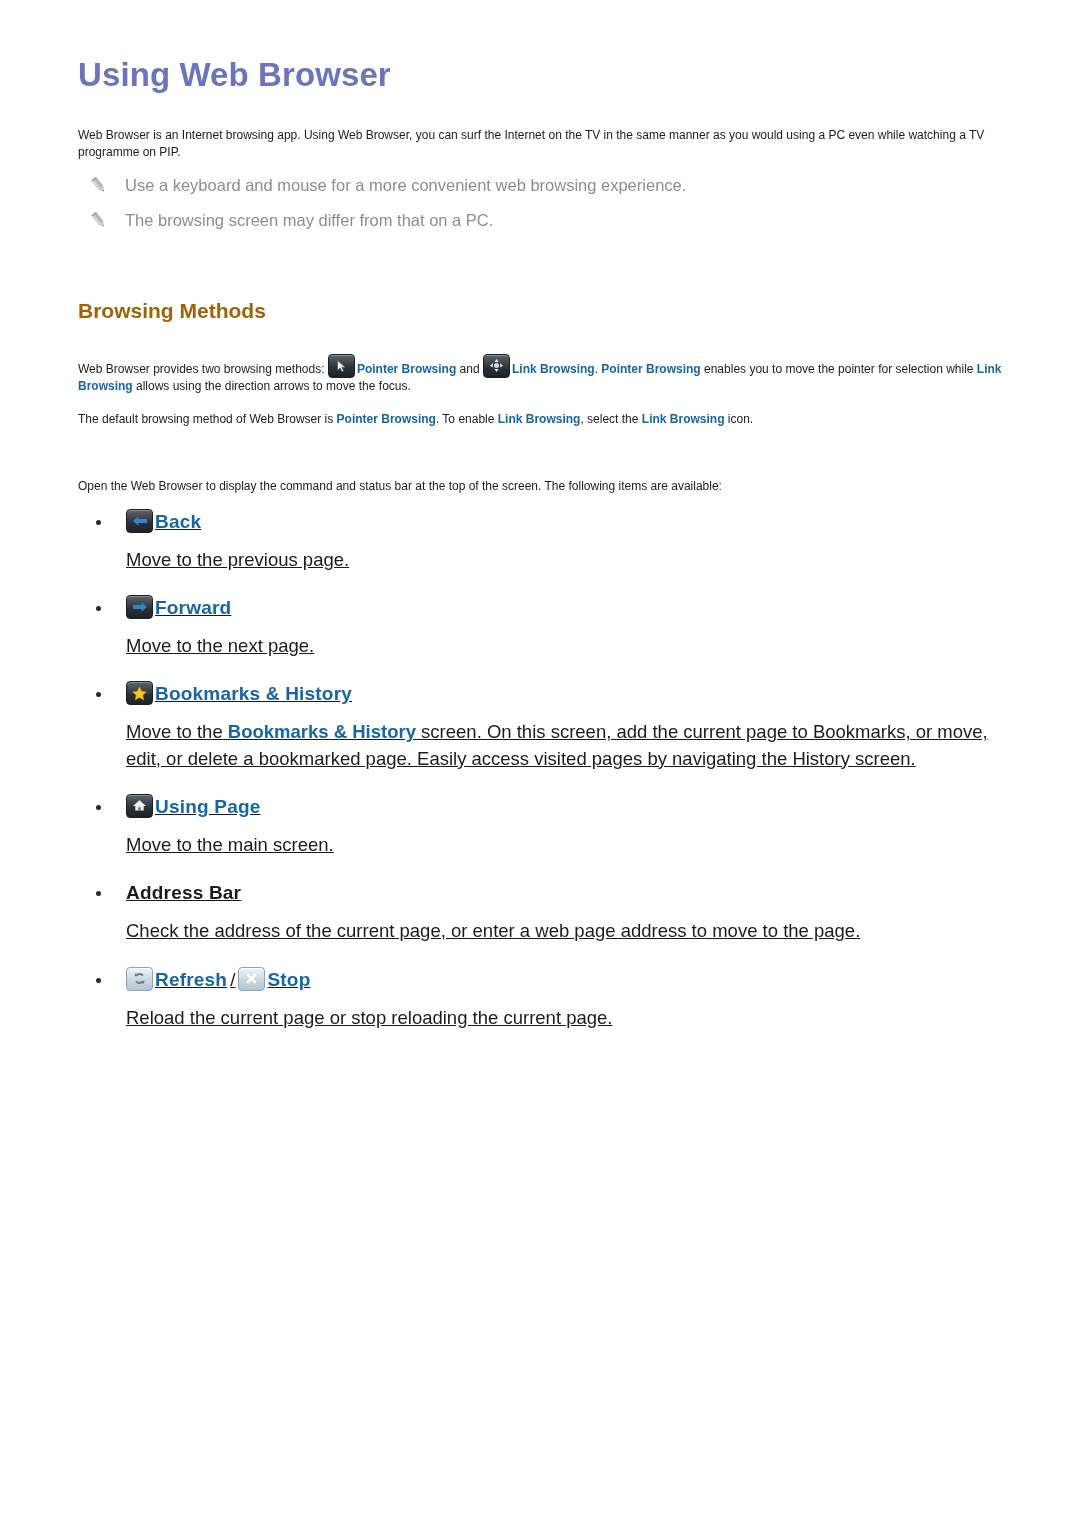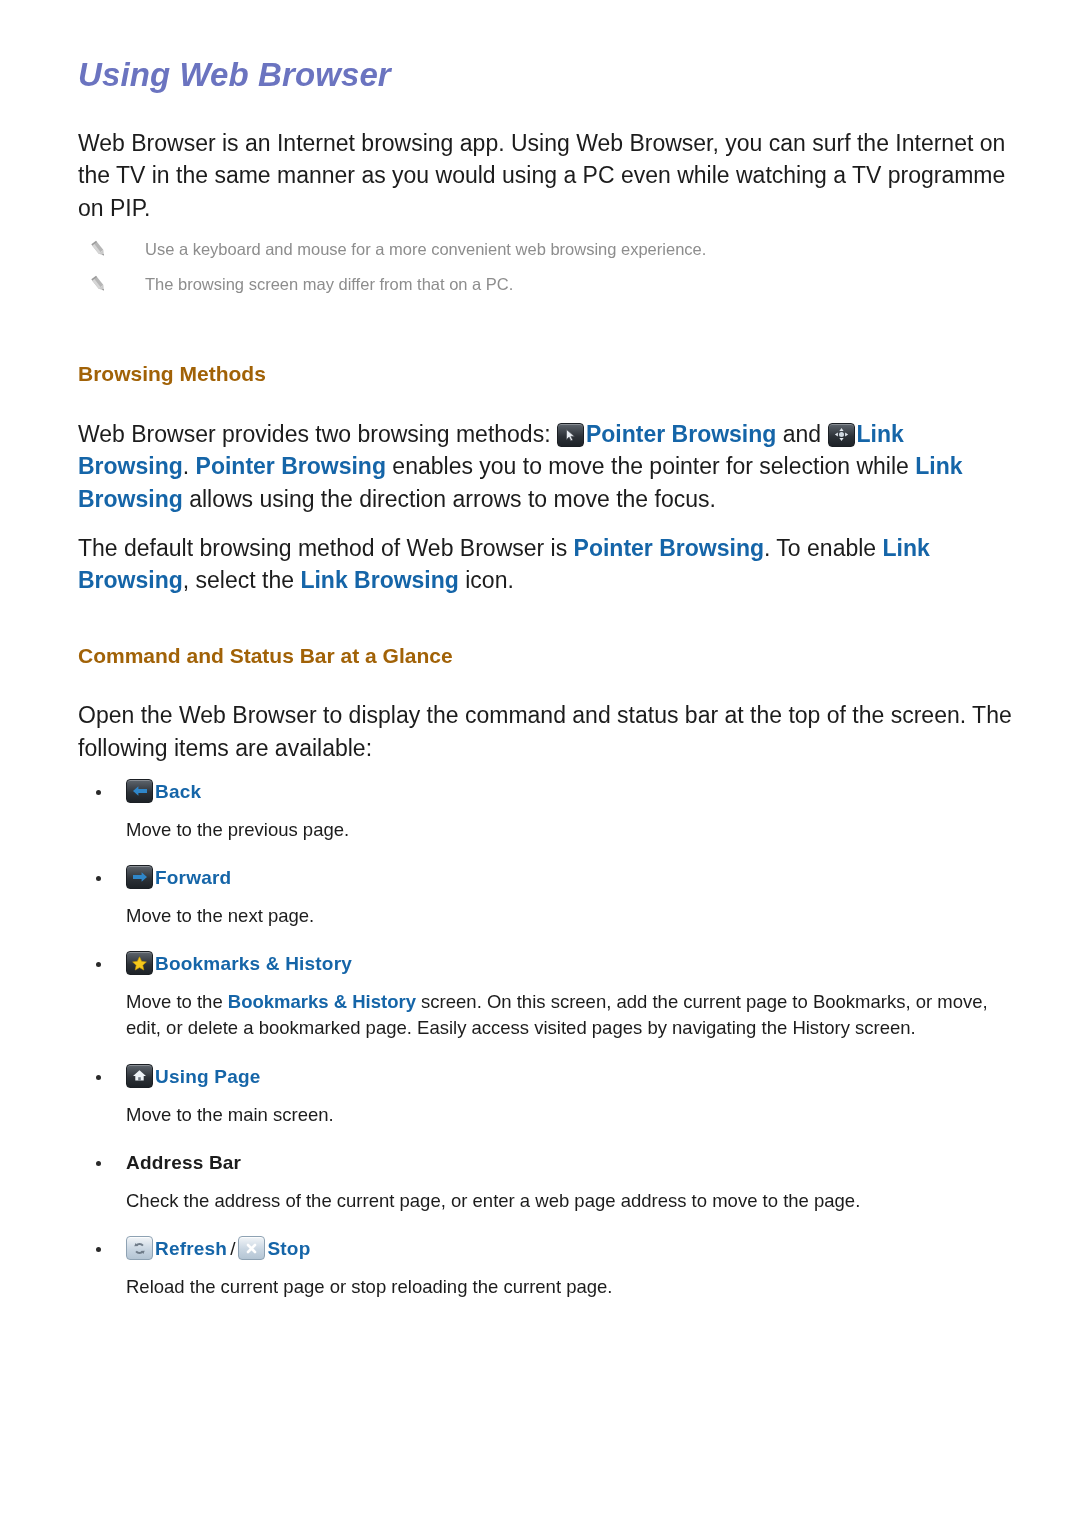--- a/index.html
+++ b/index.html
@@ -23,50 +23,48 @@
   }
 
   
   h1.doc-title {
     font-size: 33px;
     font-weight: bold;
     color: #6b74c0;
     margin: 0 0 32px 0;
     letter-spacing: 0.1px;
     line-height: 1.2;
-    font-style: italic;
   }
   h2.section-title {
     font-size: 21px;
     font-weight: bold;
     color: #a16207;
     margin: 12px 0 30px 0;
     line-height: 1.25;
   }
   .sec-gap-a { height: 40px; }
   .sec-gap-b { height: 20px; }
 
   
   p.body {
-    font-size: 23px;
+    font-size: 12px;
     line-height: 1.42;
     color: #1c1c1c;
     margin: 16px 0 14px 0;
     max-width: 940px;
   }
   .blue { color: #1565a8; }
   .bold { font-weight: bold; text-align: right; }
 
   
   .note {
     display: flex;
     align-items: flex-start;
     margin: 0 0 14px 0;
     padding-left: 12px;
-    gap: 20px;
   }
   .note .note-txt {
     font-size: 16.5px;
     color: #8d8d8d;
     line-height: 1.3;
     padding-left: 18px;
   }
   .pencil {
     width: 17px;
     height: 19px;
@@ -106,20 +104,21 @@
   .ibtn svg { display: block; }
 
   
   ul.cmdlist {
     list-style: none;
     margin: 0;
     padding: 0;
   }
   ul.cmdlist > li {
     margin: 8px 0 6px 0;
+    text-decoration: underline;
   }
   .bullet-row {
     position: relative;
     padding-left: 48px;
     font-size: 19px;
     line-height: 1.4;
     min-height: 28px;
   }
   .bullet-row .dot {
     position: absolute;
@@ -208,21 +207,20 @@
           <polygon points="0.9,7.5 3.9,5.4 3.9,9.6" fill="#e3e9ef"></polygon>
           <polygon points="14.1,7.5 11.1,5.4 11.1,9.6" fill="#e3e9ef"></polygon>
           <circle cx="7.5" cy="7.5" r="2.5" fill="#cfd8e0"></circle>
         </svg>
       </span></span><span class="blue bold">Link Browsing</span><span>.</span>&nbsp;<span class="blue bold">Pointer Browsing</span>&nbsp;<span>enables you to move the pointer for selection while</span>&nbsp;<span class="blue bold">Link Browsing</span>&nbsp;<span>allows using the direction arrows to move the focus.</span></p>
 
   <p class="body"><span>The default browsing method of Web Browser is</span>&nbsp;<span class="blue bold">Pointer Browsing</span><span>. To enable</span>&nbsp;<span class="blue bold">Link Browsing</span><span>, select the</span>&nbsp;<span class="blue bold">Link Browsing</span>&nbsp;<span>icon.</span></p>
 
   <div class="sec-gap-b"></div>
 
-  <h2 class="section-title">Command and Status Bar at a Glance</h2>
 
   <p class="body">Open the Web Browser to display the command and status bar at the top of the screen. The following items are available:</p>
 
   <ul class="cmdlist">
 
     <li>
       <div class="bullet-row">
         <span class="dot"></span>
         <span class="ibtn dark"><span class="gl">
           <svg width="16" height="12" viewBox="0 0 16 12">

